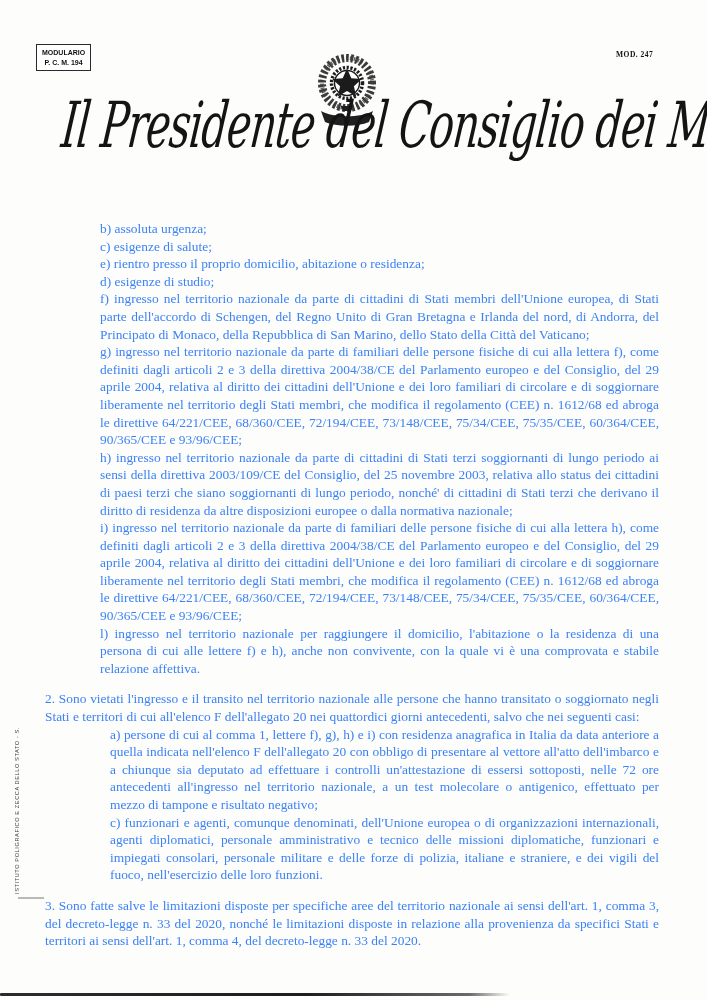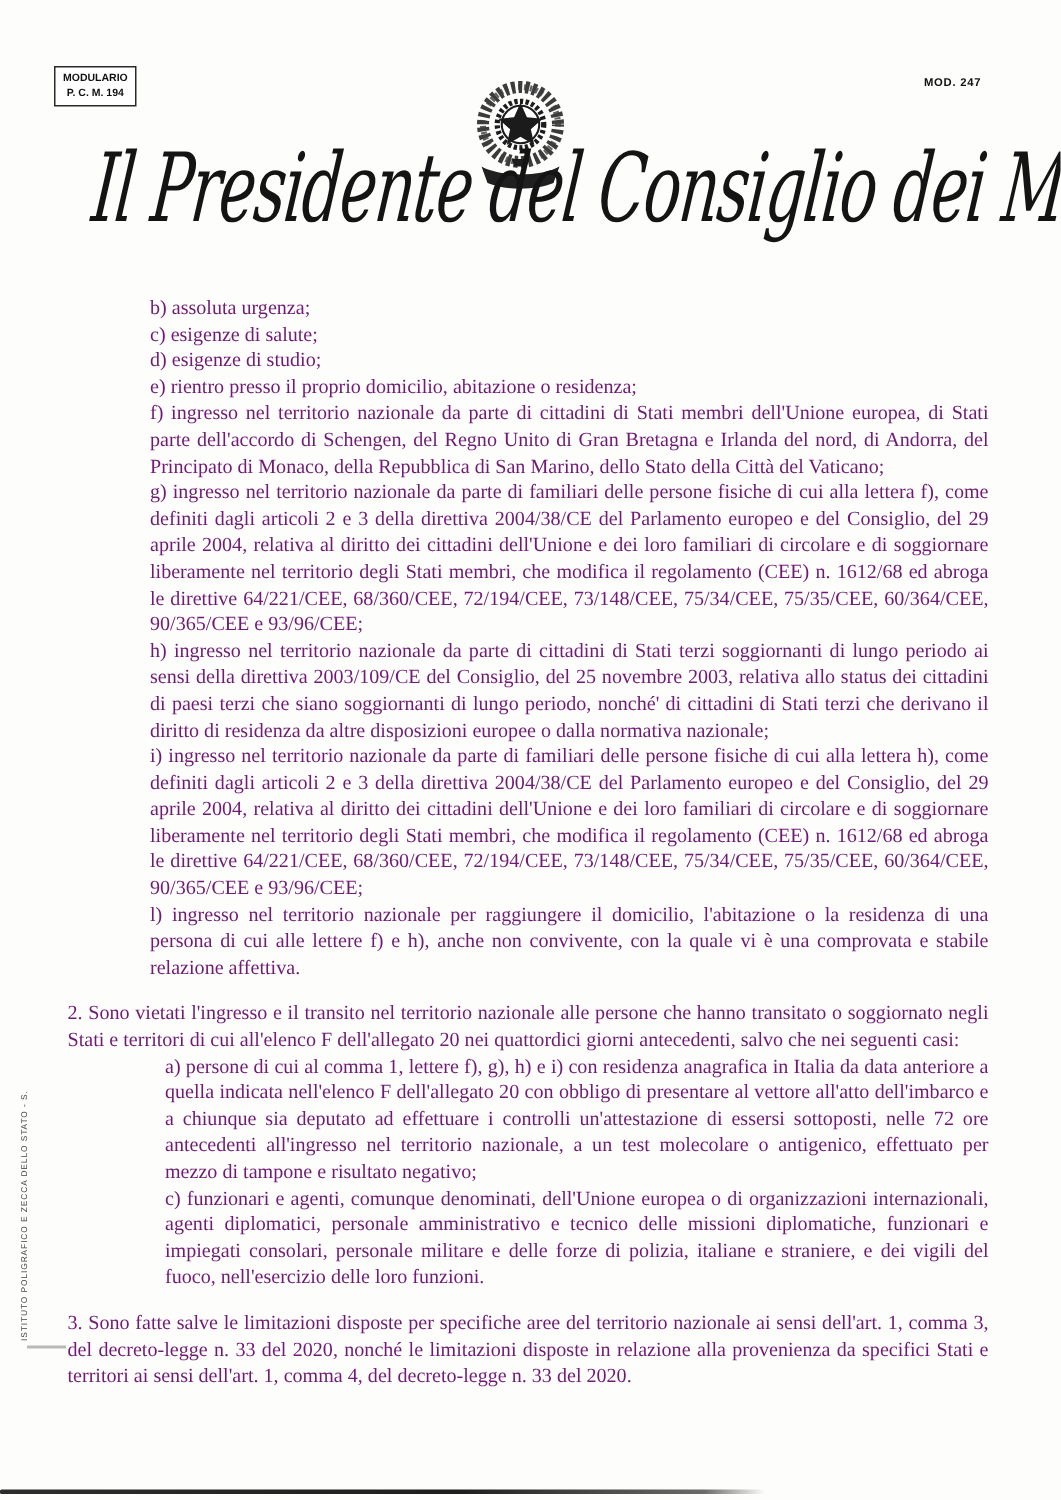--- a/index.html
+++ b/index.html
@@ -16,44 +16,44 @@
     position: absolute; left: 36px; top: 44px;
     border: 1px solid #2a2a2a;
     padding: 3px 5px 2px 5px;
     font-family: "Liberation Sans", sans-serif;
     font-size: 7px; font-weight: bold; line-height: 10px;
     text-align: center; color: #111;
     background: #fff;
   }
   .mod-number {
     position: absolute; left: 616px; top: 50px;
-    font-family: Liberation Sans, sans-serif;
+    font-family: Liberation Serif, serif;
     font-size: 7.5px; font-weight: bold; color: #111;
     letter-spacing: 0.5px;
   }
   .emblem {
     position: absolute; left: 305px; top: 50px;
     width: 84px; height: 76px;
   }
   .letterhead {
     position: absolute; left: 58px; top: 116px; width: 600px; height: 84px;
     font-family: "DejaVu Serif", serif;
     font-style: italic;
     font-size: 41px;
     color: #141414;
     white-space: nowrap;
     transform: scaleY(1.55) skewX(-9deg);
     transform-origin: 50% 60%;
     letter-spacing: -1px;
   }
   .doc-body {
-    position: absolute; left: 45px; top: 196px; width: 614px;
+    position: absolute; left: 45px; top: 220px; width: 614px;
     font-size: 13.4px; line-height: 17.6px;
     text-align: justify;
-    color: #701a75;
+    color: #3b82f6;
   }
   .doc-body p.item { margin-left: 55px; }
   .doc-body p.par { margin-top: 13px; }
   .doc-body p.sub { margin-left: 65px; }
   .side-vertical {
     position: absolute; left: 14px; top: 716px; height: 178px;
     font-family: "Liberation Sans", sans-serif;
     font-size: 5.6px; color: #444; letter-spacing: 0.6px;
     writing-mode: vertical-rl;
     transform: rotate(180deg);
@@ -92,22 +92,22 @@
   <path d="M36,56 L48,56 L46,61 L38,61 Z" fill="#1d1d1d"></path>
 
   <path d="M16,61 C28,68 56,68 68,61 L64,72 C52,77 32,77 20,72 Z" fill="#202020"></path>
 </svg>
 
 <div class="letterhead">Il Presidente del Consiglio dei Ministri</div>
 
 <div class="doc-body">
   <p class="item">b) assoluta urgenza;</p>
   <p class="item">c) esigenze di salute;</p>
+  <p class="item">e) rientro presso il proprio domicilio, abitazione o residenza;</p>
   <p class="item">d) esigenze di studio;</p>
-  <p class="item">e) rientro presso il proprio domicilio, abitazione o residenza;</p>
   <p class="item">f) ingresso nel territorio nazionale da parte di cittadini di Stati membri dell'Unione europea, di Stati parte dell'accordo di Schengen, del Regno Unito di Gran Bretagna e Irlanda del nord, di Andorra, del Principato di Monaco, della Repubblica di San Marino, dello Stato della Città del Vaticano;</p>
   <p class="item">g) ingresso nel territorio nazionale da parte di familiari delle persone fisiche di cui alla lettera f), come definiti dagli articoli 2 e 3 della direttiva 2004/38/CE del Parlamento europeo e del Consiglio, del 29 aprile 2004, relativa al diritto dei cittadini dell'Unione e dei loro familiari di circolare e di soggiornare liberamente nel territorio degli Stati membri, che modifica il regolamento (CEE) n. 1612/68 ed abroga le direttive 64/221/CEE, 68/360/CEE, 72/194/CEE, 73/148/CEE, 75/34/CEE, 75/35/CEE, 60/364/CEE, 90/365/CEE e 93/96/CEE;</p>
   <p class="item">h) ingresso nel territorio nazionale da parte di cittadini di Stati terzi soggiornanti di lungo periodo ai sensi della direttiva 2003/109/CE del Consiglio, del 25 novembre 2003, relativa allo status dei cittadini di paesi terzi che siano soggiornanti di lungo periodo, nonché' di cittadini di Stati terzi che derivano il diritto di residenza da altre disposizioni europee o dalla normativa nazionale;</p>
   <p class="item">i) ingresso nel territorio nazionale da parte di familiari delle persone fisiche di cui alla lettera h), come definiti dagli articoli 2 e 3 della direttiva 2004/38/CE del Parlamento europeo e del Consiglio, del 29 aprile 2004, relativa al diritto dei cittadini dell'Unione e dei loro familiari di circolare e di soggiornare liberamente nel territorio degli Stati membri, che modifica il regolamento (CEE) n. 1612/68 ed abroga le direttive 64/221/CEE, 68/360/CEE, 72/194/CEE, 73/148/CEE, 75/34/CEE, 75/35/CEE, 60/364/CEE, 90/365/CEE e 93/96/CEE;</p>
   <p class="item">l) ingresso nel territorio nazionale per raggiungere il domicilio, l'abitazione o la residenza di una persona di cui alle lettere f) e h), anche non convivente, con la quale vi è una comprovata e stabile relazione affettiva.</p>
 
   <p class="par">2. Sono vietati l'ingresso e il transito nel territorio nazionale alle persone che hanno transitato o soggiornato negli Stati e territori di cui all'elenco F dell'allegato 20 nei quattordici giorni antecedenti, salvo che nei seguenti casi:</p>
   <p class="sub">a) persone di cui al comma 1, lettere f), g), h) e i) con residenza anagrafica in Italia da data anteriore a quella indicata nell'elenco F dell'allegato 20 con obbligo di presentare al vettore all'atto dell'imbarco e a chiunque sia deputato ad effettuare i controlli un'attestazione di essersi sottoposti, nelle 72 ore antecedenti all'ingresso nel territorio nazionale, a un test molecolare o antigenico, effettuato per mezzo di tampone e risultato negativo;</p>
   <p class="sub">c) funzionari e agenti, comunque denominati, dell'Unione europea o di organizzazioni internazionali, agenti diplomatici, personale amministrativo e tecnico delle missioni diplomatiche, funzionari e impiegati consolari, personale militare e delle forze di polizia, italiane e straniere, e dei vigili del fuoco, nell'esercizio delle loro funzioni.</p>
 

